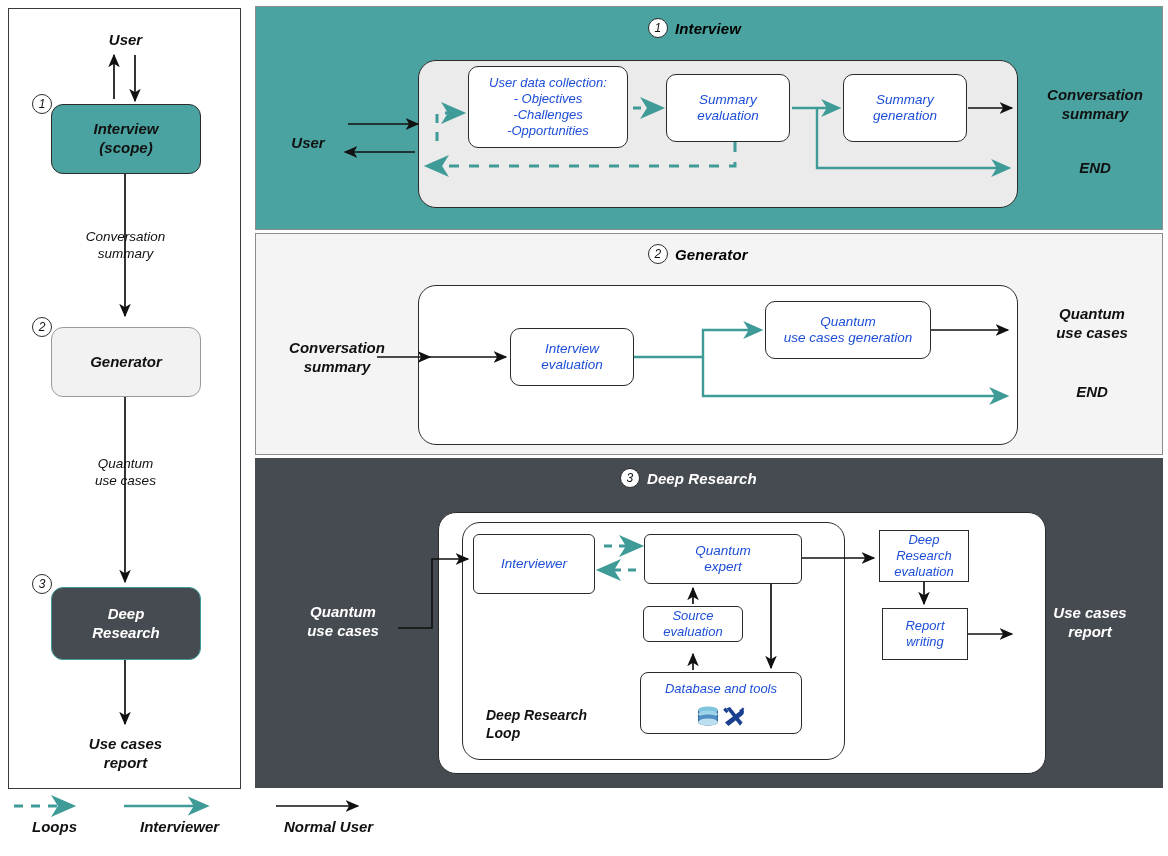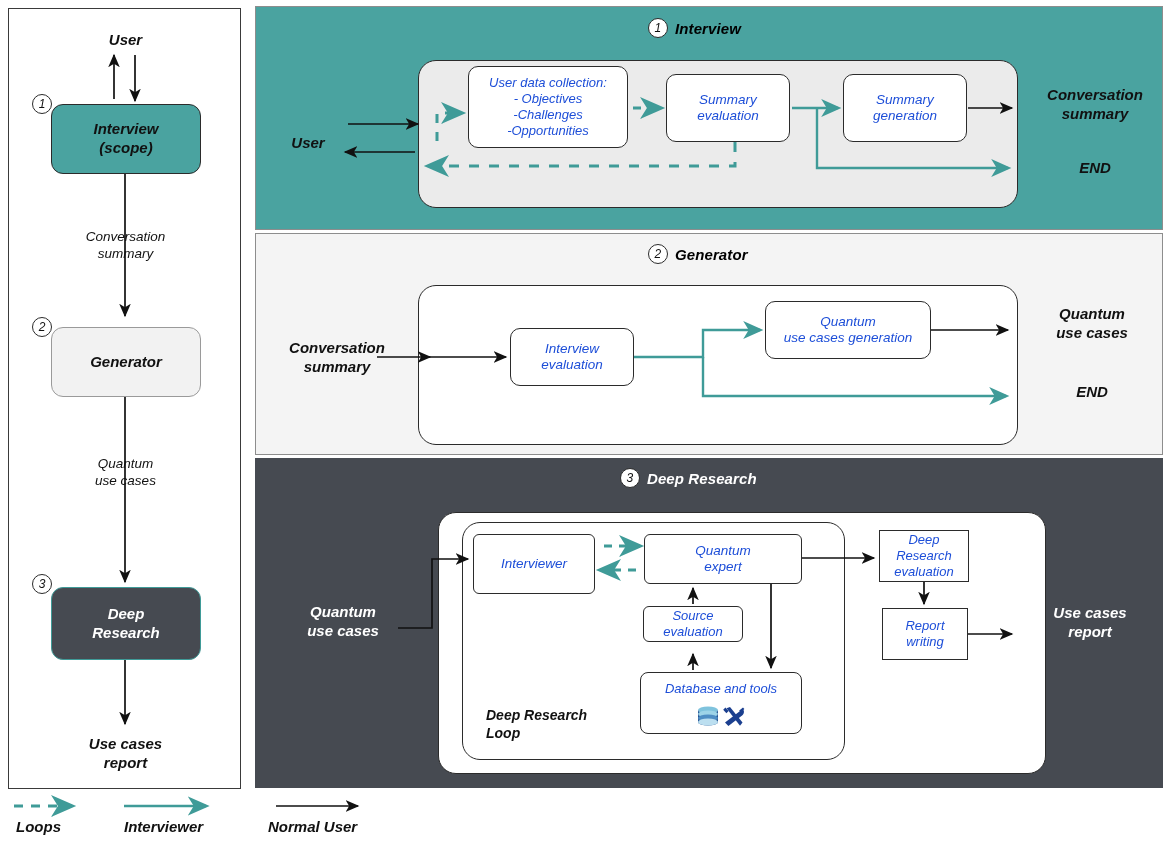--- a/index.html
+++ b/index.html
@@ -52,21 +52,21 @@
 
   .side-label{position:absolute;text-align:center;font-size:13.5px;color:#111;
               line-height:1.25;white-space:pre-line;}
   .side-label.b{font-weight:bold;font-size:15px;}
 
   .lbl{position:absolute;text-align:center;line-height:1.25;white-space:pre-line;color:#111;}
   .lbl.bold{font-weight:bold;}
   .lbl.white{color:#ffffff;}
 
   
-  .legend-item{position:absolute;font-weight:bold;font-size:15px;color:#111;}
+  .legend-item{position:absolute;font-weight:bold;font-size:15px;color:#111;margin-left:16px;}
 
   svg{position:absolute;left:0;top:0;overflow:visible;pointer-events:none;}
 </style>
 </head>
 <body>
 
 <div id="root">
 
   <div id="sidebar">
 

